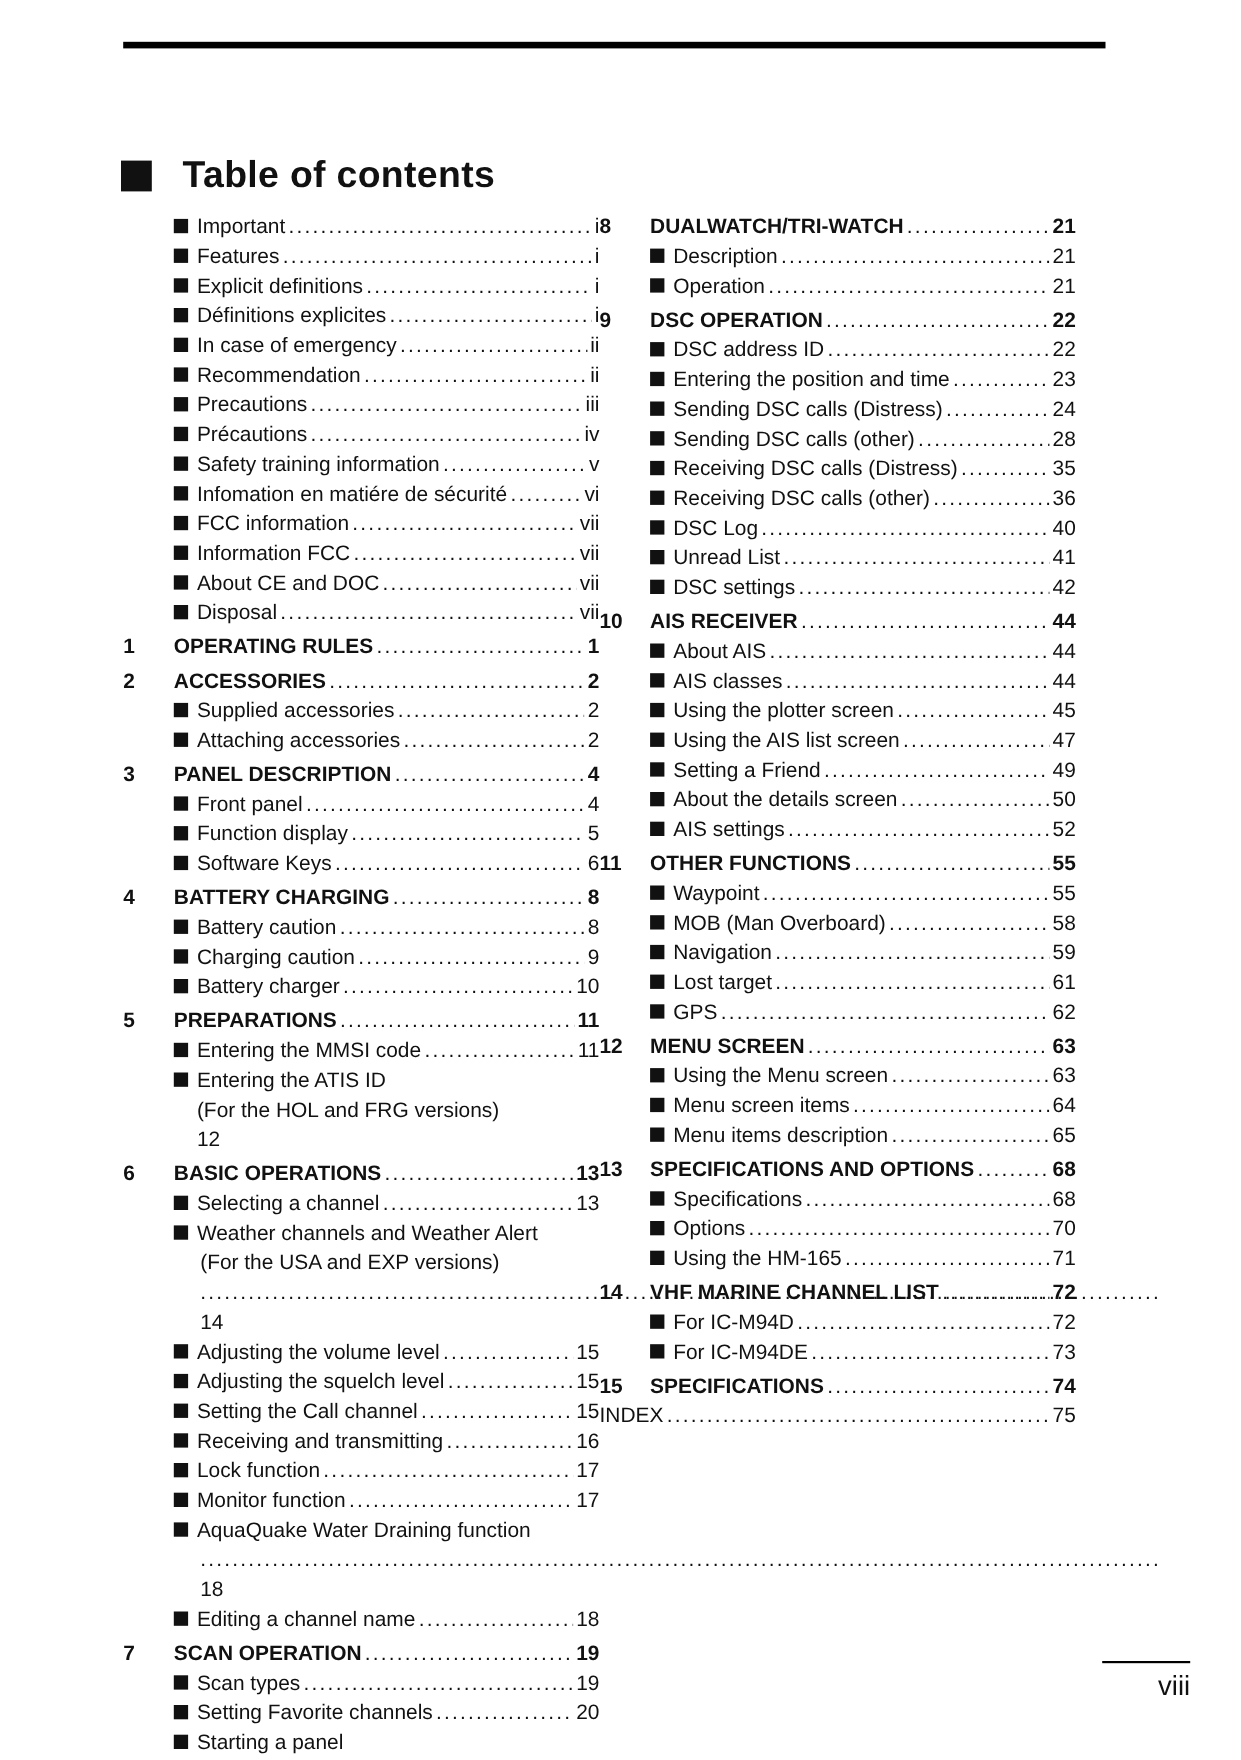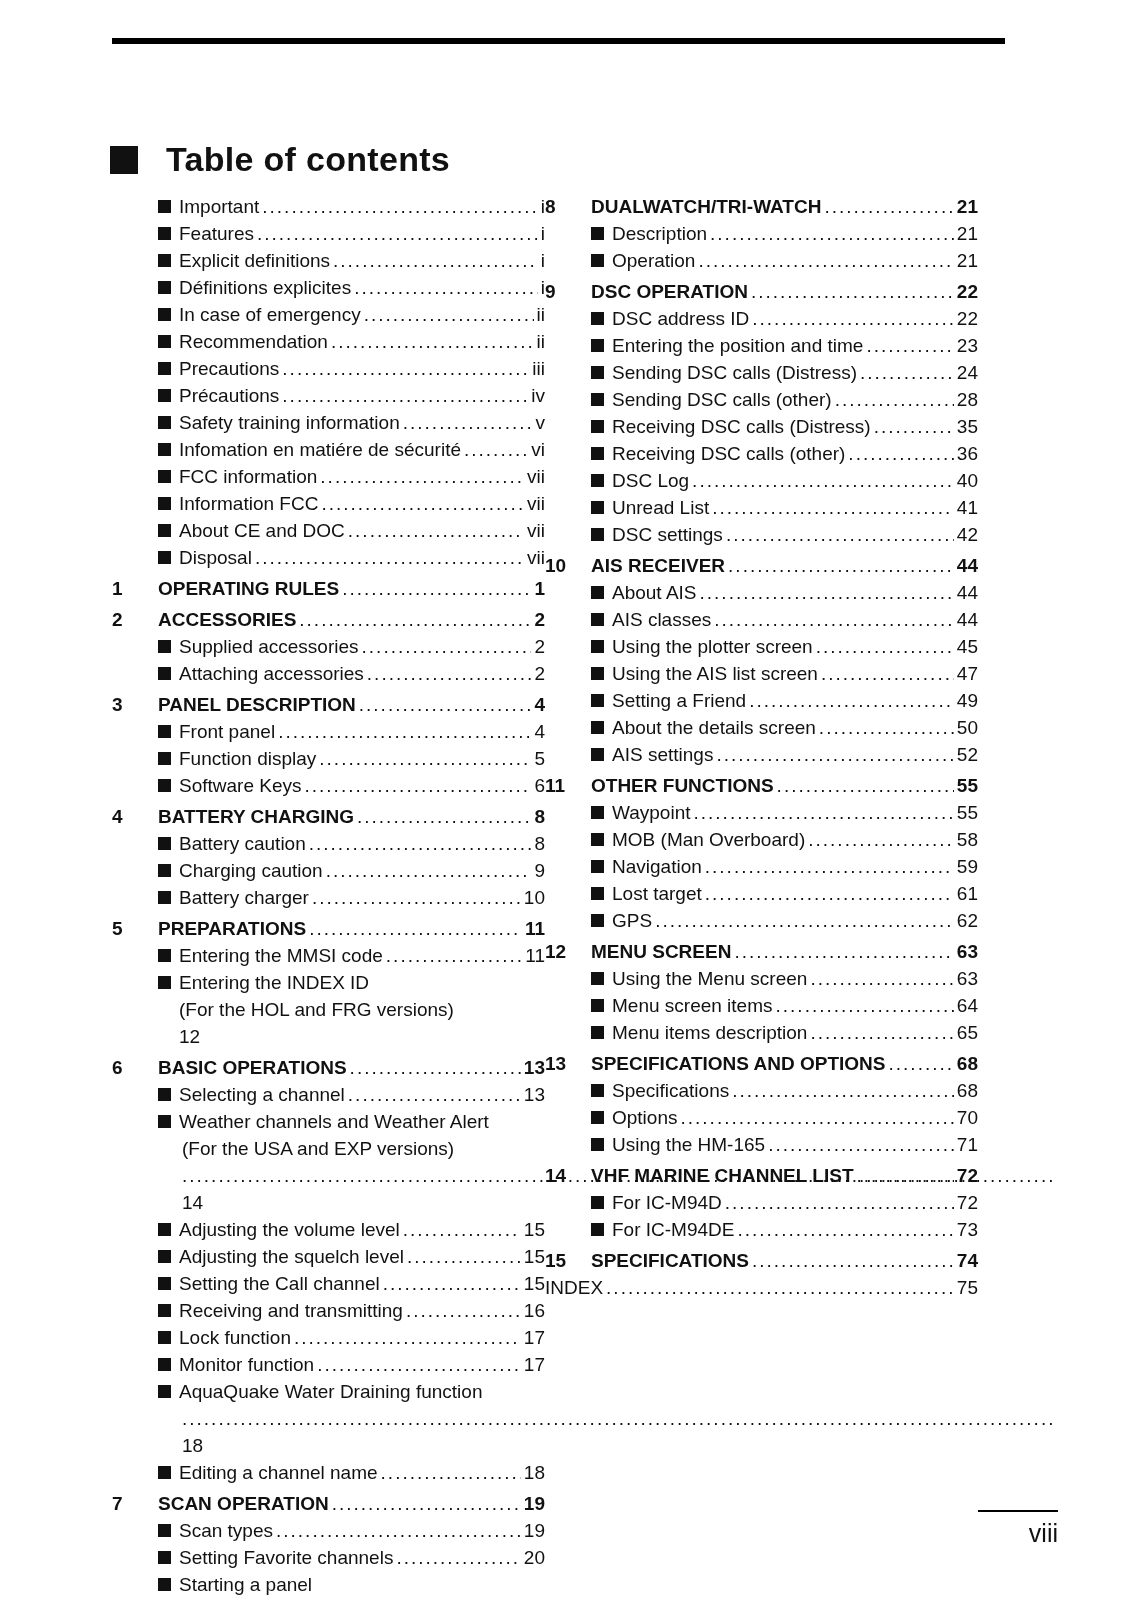--- a/index.html
+++ b/index.html
@@ -51,21 +51,21 @@
   .dots::before {
     content: "........................................................................................................................";
     letter-spacing: 2px;
     font-weight: normal;
   }
   .spacer { flex: 1 1 auto; min-width: 8px; }
   .pagenum { flex-shrink: 0; }
   .entry.chapter .pagenum { font-weight: bold; }
 
   .footer {
-    position: absolute; right: 70px; bottom: 52px;
+    position: absolute; right: 46px; bottom: 52px;
     text-align: right;
   }
   .footer-rule { width: 80px; height: 2px; background: #000; margin-left: auto; margin-bottom: 7px; }
   .folio { font-size: 25px; color: #111; }
 </style>
 </head>
 <body>
 
 <div class="page">
 
@@ -298,21 +298,21 @@
           <div class="line">
             <span class="bullet"></span>
             <span class="label">Entering the MMSI code</span>
             <span class="dots"></span>
             <span class="pagenum">11</span>
           </div>
         </div>
         <div class="entry sub">
           <div class="line">
             <span class="bullet"></span>
-            <span class="label">Entering the INDEX ID</span>
+            <span class="label">Entering the ATIS ID</span>
           </div>
           <div class="line cont">
             <span class="label">(For the HOL and FRG versions)</span>
             <span class="spacer"></span>
             <span class="pagenum">12</span>
           </div>
         </div>
         <div class="entry chapter">
           <div class="line">
             <span class="num">6</span>

